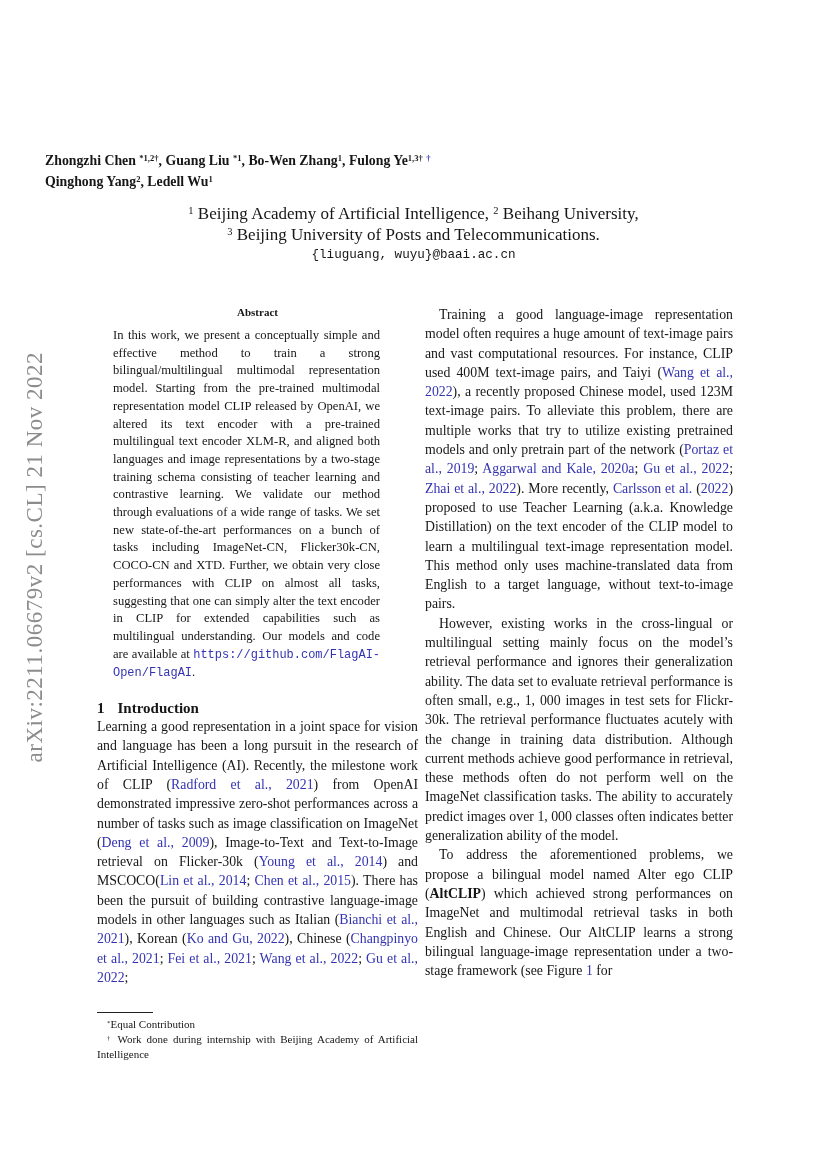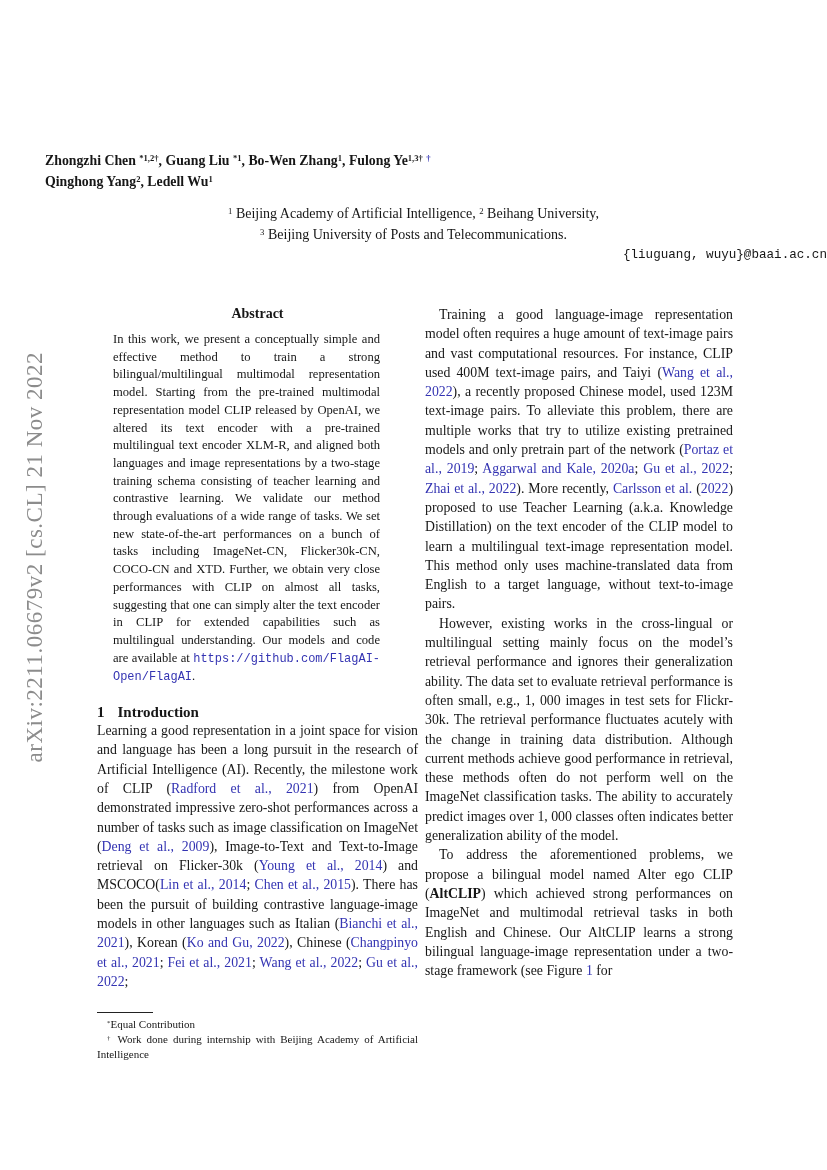--- a/index.html
+++ b/index.html
@@ -43,37 +43,37 @@
     top:151px; left:0; width:100%;
     font-weight:bold;
     font-size:13.8px;
     line-height:20.5px;
     padding-left:45px;
   }
   .affils{
     position:absolute;
     top:204px; left:0; width:100%;
     text-align:center;
-    font-size:14px;
+    font-size:17px;
     line-height:20.5px;
   }
   .email{
     position:absolute;
     top:248px; left:0; width:100%;
-    text-align:right;
+    text-align:center;
     font-family:"Liberation Mono","DejaVu Sans Mono",monospace;
     font-size:12.6px;
   }
   
   .col-left{position:absolute;left:97px;top:306px;width:321px;}
   .col-right{position:absolute;left:425px;top:305px;width:308px;}
   .abstract-heading{
     text-align:center;
     font-weight:bold;
-    font-size:14px;
+    font-size:11px;
     margin:0 0 9px 0;
   }
   .abstract-body{
     margin:0 38px 0 16px;
     text-align:justify;
     font-size:12.6px;
     line-height:17.7px;
     hyphens:auto;
   }
   .section-heading{

